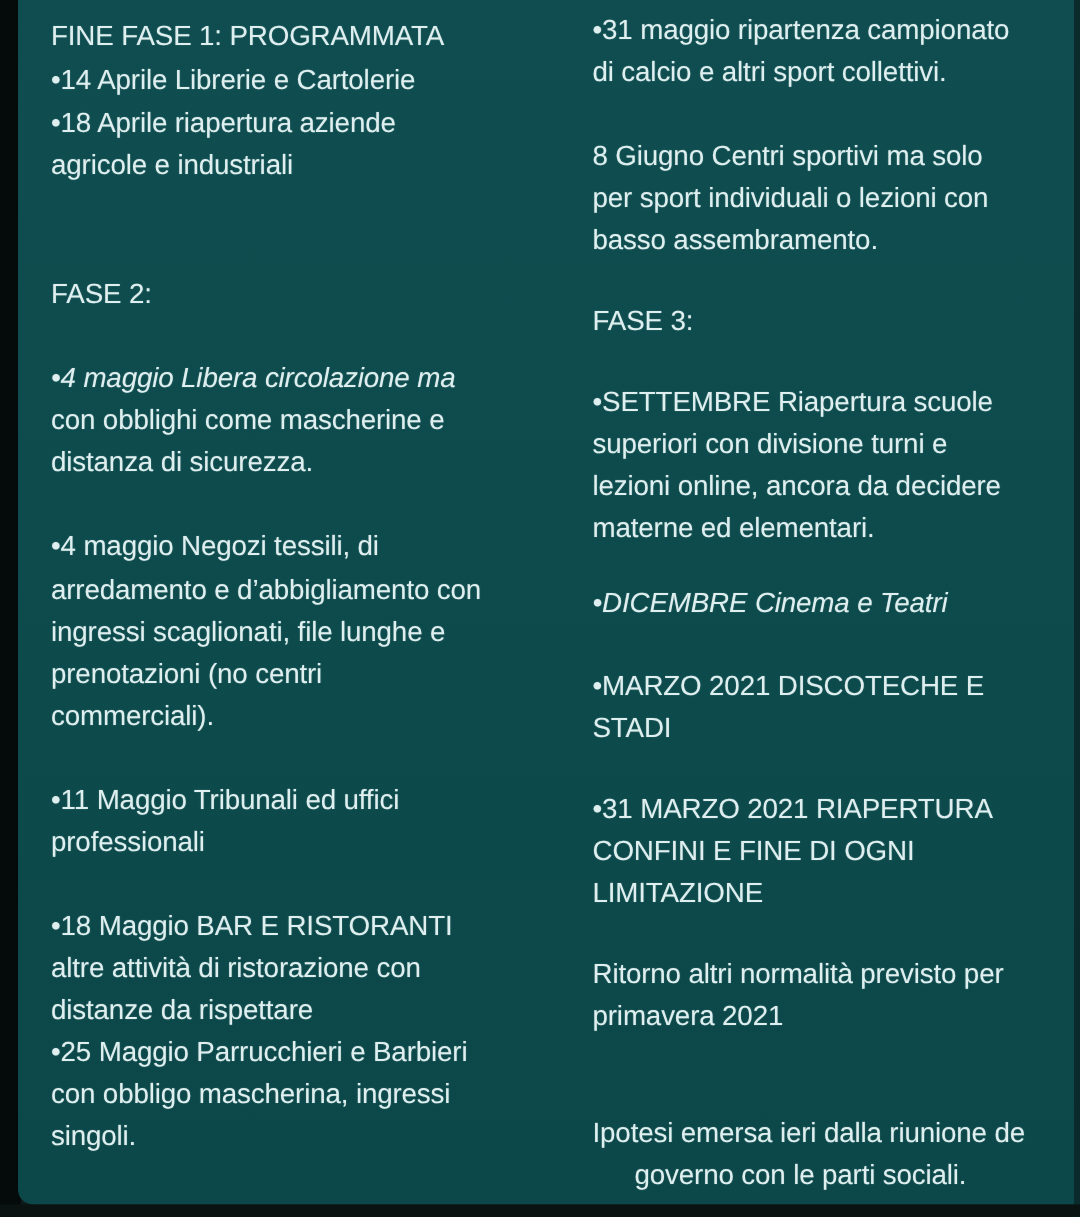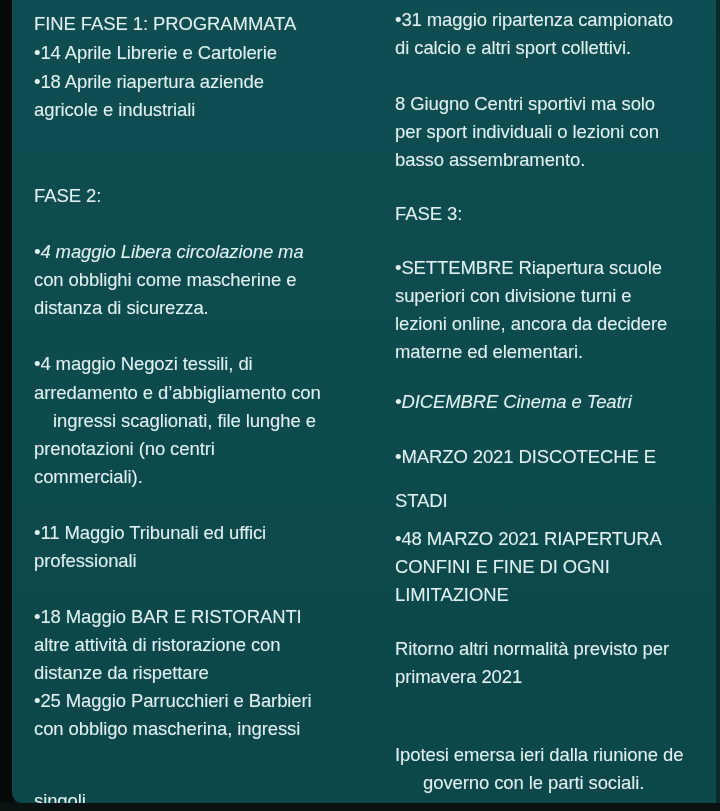--- a/index.html
+++ b/index.html
@@ -72,47 +72,47 @@
         <div class="line" style="top: 12px;">FINE FASE 1: PROGRAMMATA</div>
         <div class="line" style="top: 41px;">•14 Aprile Librerie e Cartolerie</div>
         <div class="line" style="top: 70px;">•18 Aprile riapertura aziende</div>
         <div class="line" style="top: 98px;">agricole e industriali</div>
         <div class="line" style="top: 184px;">FASE 2:</div>
         <div class="line" style="top: 240px; font-style: italic;">•4 maggio Libera circolazione ma</div>
         <div class="line" style="top: 268px;">con obblighi come mascherine e</div>
         <div class="line" style="top: 296px;">distanza di sicurezza.</div>
         <div class="line" style="top: 352px;">•4 maggio  Negozi tessili, di</div>
         <div class="line" style="top: 381px;">arredamento e d’abbigliamento con</div>
-        <div class="line" style="top: 409px; margin-left: 19px;">ingressi scaglionati, file lunghe e</div>
+        <div class="line" style="top: 409px;">ingressi scaglionati, file lunghe e</div>
         <div class="line" style="top: 437px;">prenotazioni (no centri</div>
         <div class="line" style="top: 465px;">commerciali).</div>
         <div class="line" style="top: 521px;">•11 Maggio Tribunali ed uffici</div>
         <div class="line" style="top: 549px;">professionali</div>
         <div class="line" style="top: 605px;">•18 Maggio BAR E RISTORANTI</div>
         <div class="line" style="top: 633px;">altre attività di ristorazione con</div>
         <div class="line" style="top: 661px;">distanze da rispettare</div>
         <div class="line" style="top: 689px;">•25 Maggio Parrucchieri e Barbieri</div>
         <div class="line" style="top: 717px;">con obbligo mascherina, ingressi</div>
-        <div class="line" style="top: 745px; margin-top: 44px;">singoli.</div>
+        <div class="line" style="top: 745px;">singoli.</div>
       </div>
     <div class="col right" id="right-col">
         <div class="line" style="top: 8px;">•31 maggio ripartenza campionato</div>
         <div class="line" style="top: 36px;">di calcio e altri sport collettivi.</div>
         <div class="line" style="top: 92px;">8 Giugno Centri sportivi ma solo</div>
         <div class="line" style="top: 120px;">per sport individuali o lezioni con</div>
         <div class="line" style="top: 148px;">basso assembramento.</div>
         <div class="line" style="top: 202px;">FASE 3:</div>
         <div class="line" style="top: 256px;">•SETTEMBRE Riapertura scuole</div>
         <div class="line" style="top: 284px;">superiori con divisione turni e</div>
         <div class="line" style="top: 312px;">lezioni online, ancora da decidere</div>
         <div class="line" style="top: 340px;">materne ed elementari.</div>
         <div class="line" style="top: 390px; font-style: italic;">•DICEMBRE Cinema e Teatri</div>
         <div class="line" style="top: 445px;">•MARZO 2021   DISCOTECHE E</div>
-        <div class="line" style="top: 473px; margin-top: 16px;">STADI</div>
-        <div class="line" style="top: 527px;">•48 MARZO  2021 RIAPERTURA</div>
+        <div class="line" style="top: 473px;">STADI</div>
+        <div class="line" style="top: 527px;">•31 MARZO  2021 RIAPERTURA</div>
         <div class="line" style="top: 555px;">CONFINI E FINE DI OGNI</div>
         <div class="line" style="top: 583px;">LIMITAZIONE</div>
         <div class="line" style="top: 637px;">Ritorno altri normalità previsto per</div>
         <div class="line" style="top: 665px;">primavera 2021</div>
         <div class="line" style="top: 743px;">Ipotesi emersa ieri dalla riunione de</div>
         <div class="line" style="top: 771px; margin-left: 28px;">governo con le parti sociali.</div>
       </div>
   </div>
   <div class="right-edge"></div>
   <div class="bottom-edge"></div>

